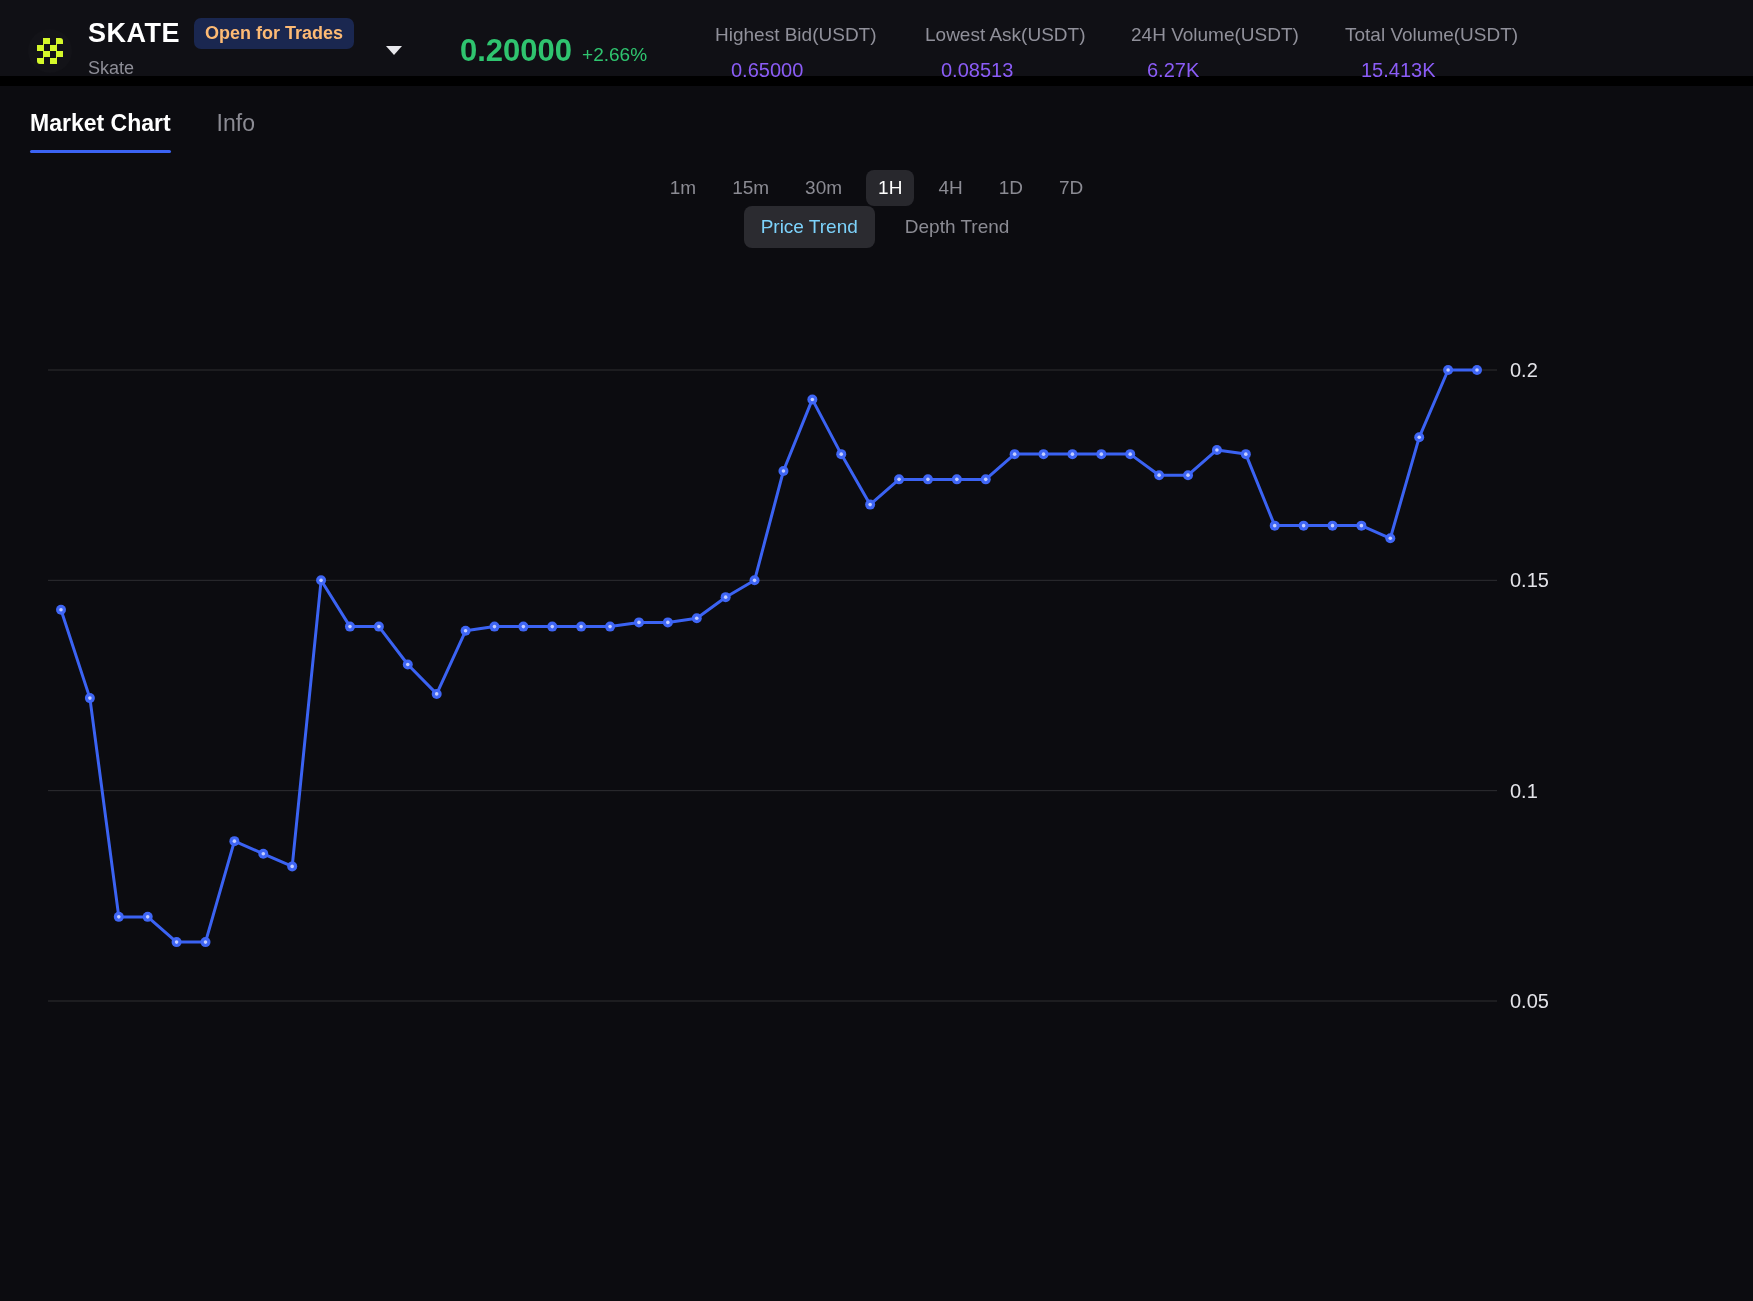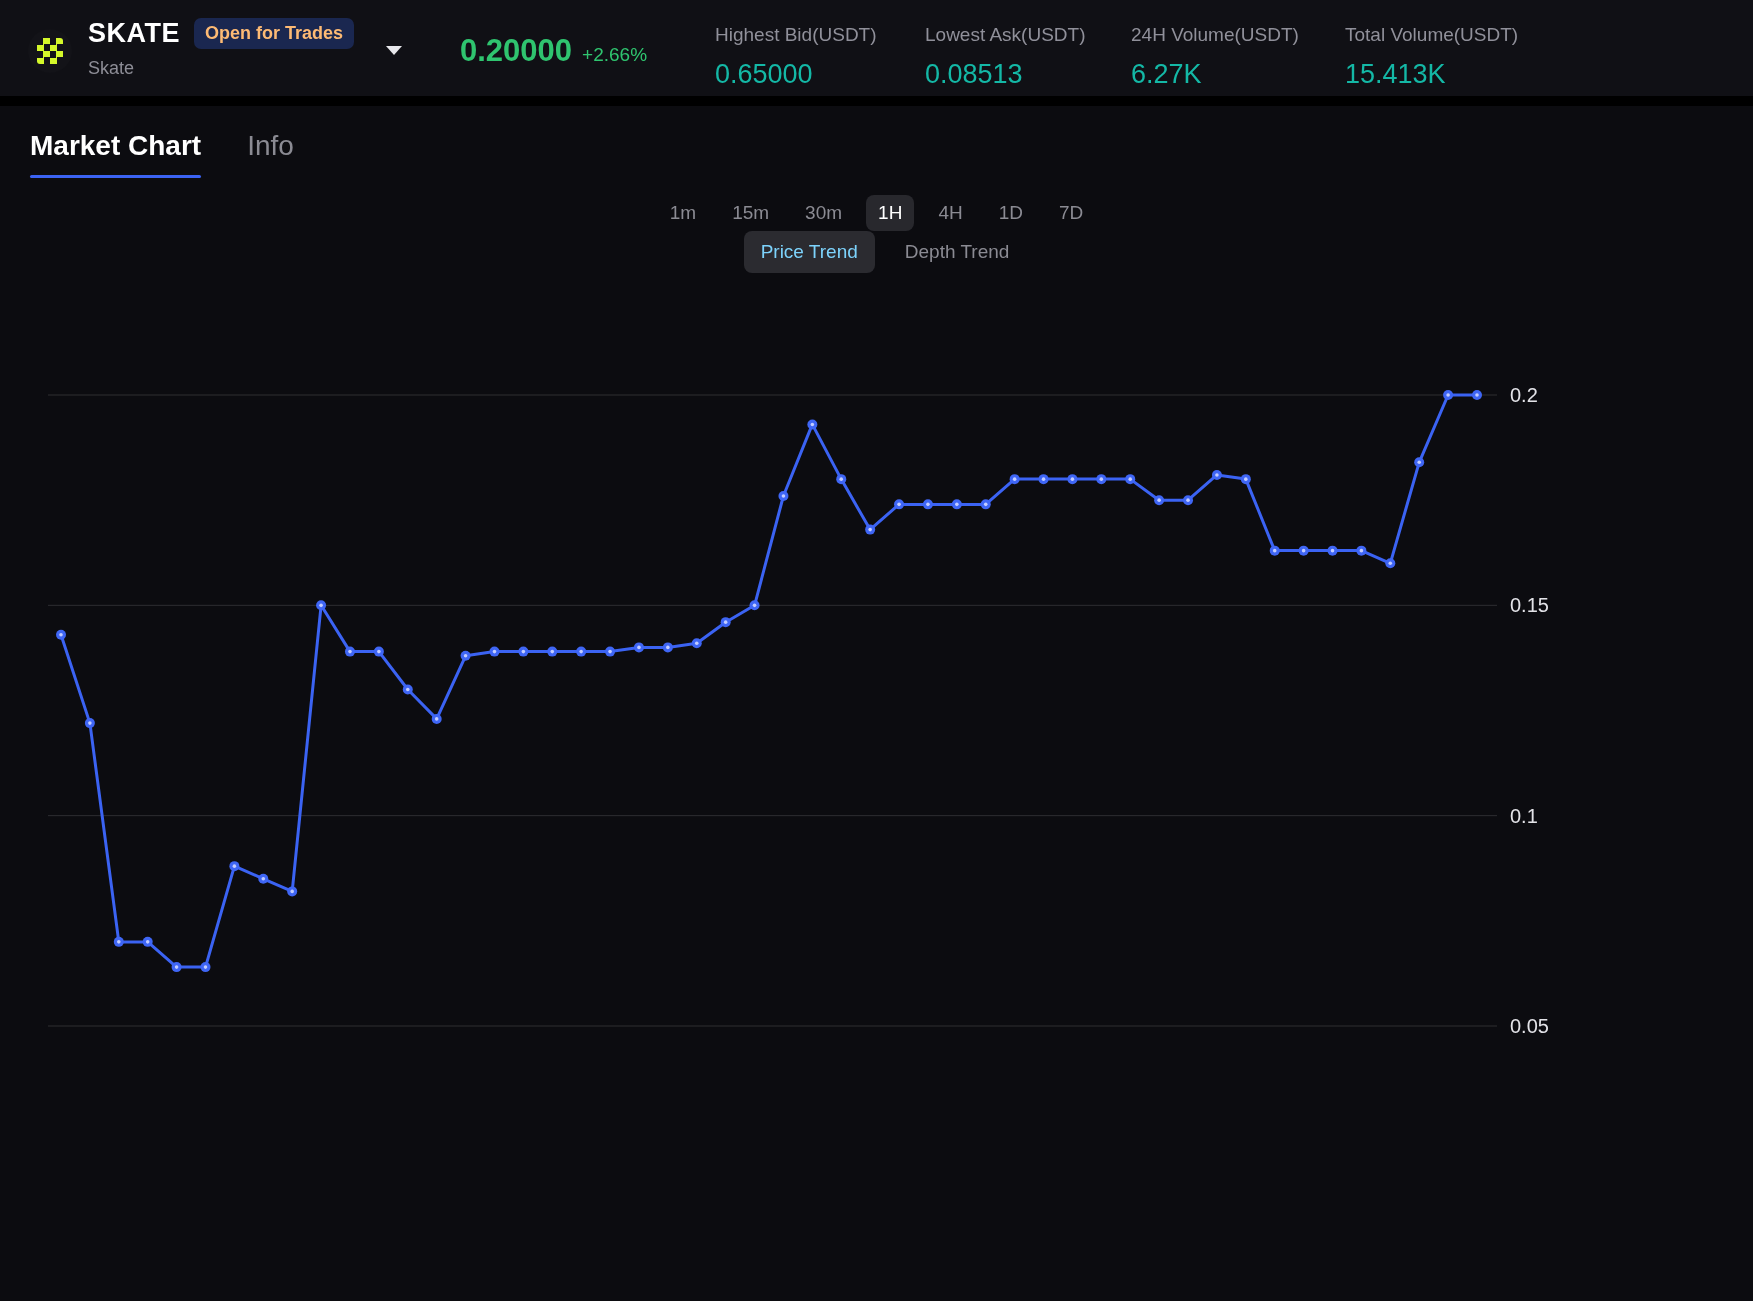--- a/index.html
+++ b/index.html
@@ -6,21 +6,21 @@
   html,body { width:1753px; height:1301px; overflow:hidden; }
   body {
     background:#0c0c10;
     font-family:"Liberation Sans","DejaVu Sans",sans-serif;
     color:#f0f0f2;
   }
 
   
   header {
     position:relative;
-    height:96px;
+    height:76px;
     background:#101015;
   }
   .divider { height:10px; background:#000; }
 
   .logo {
     position:absolute; left:28px; top:29px;
     width:44px; height:44px; border-radius:50%;
     background:#131318;
     display:flex; align-items:center; justify-content:center;
   }
@@ -47,30 +47,30 @@
     border-top:9px solid #e8e8ec;
     cursor:pointer;
   }
 
   .price-block { position:absolute; left:460px; top:33px; display:flex; align-items:baseline; gap:10px;text-align:right; }
   .price { font-size:31px; font-weight:bold; color:#2fc46f; }
   .change { font-size:19px; color:#2fc46f; }
 
   .stat-col { position:absolute; top:24px; }
   .stat-col .label { font-size:19px; color:#90909a; }
-  .stat-col .value { margin-top:13px; font-size:27px; color:#14b8a6; }
+  .stat-col .value { margin-top:13px; font-size:20px; color:#8b5cf6;margin-left:16px; }
   .stat-0 { left:715px; }
   .stat-1 { left:925px; }
   .stat-2 { left:1131px; }
   .stat-3 { left:1345px; }
 
   
   main { position:relative; }
   .tabs { padding:24px 0 0 30px; display:flex; gap:46px; align-items:flex-start; }
-  .tab { font-size:28px; color:#8b8b93; cursor:pointer; }
+  .tab { font-size:23px; color:#8b8b93; cursor:pointer; }
   .tab.active { color:#ffffff; font-weight:bold; }
   .tab.active::after {
     content:""; display:block; height:3px; margin-top:13px;
     background:#3b63f3; border-radius:2px;
   }
 
   
   .controls {
     margin-top:17px; padding:0 32px 0 32px;
     display:flex; justify-content:space-between; align-items:center;flex-direction:column;

